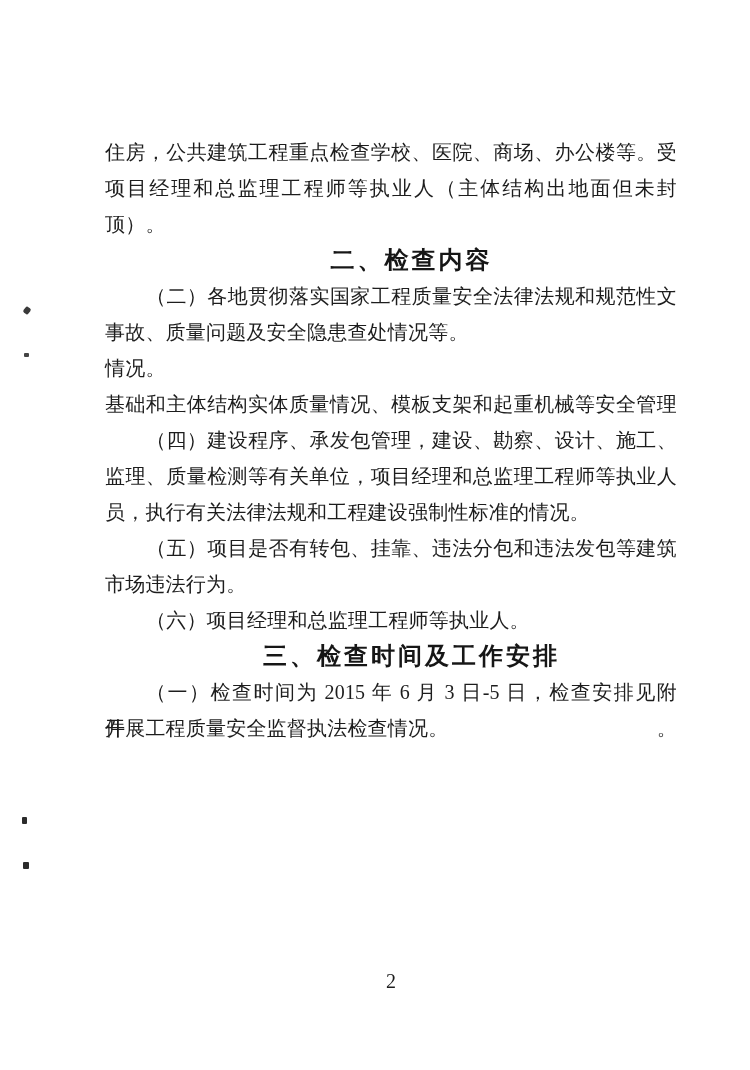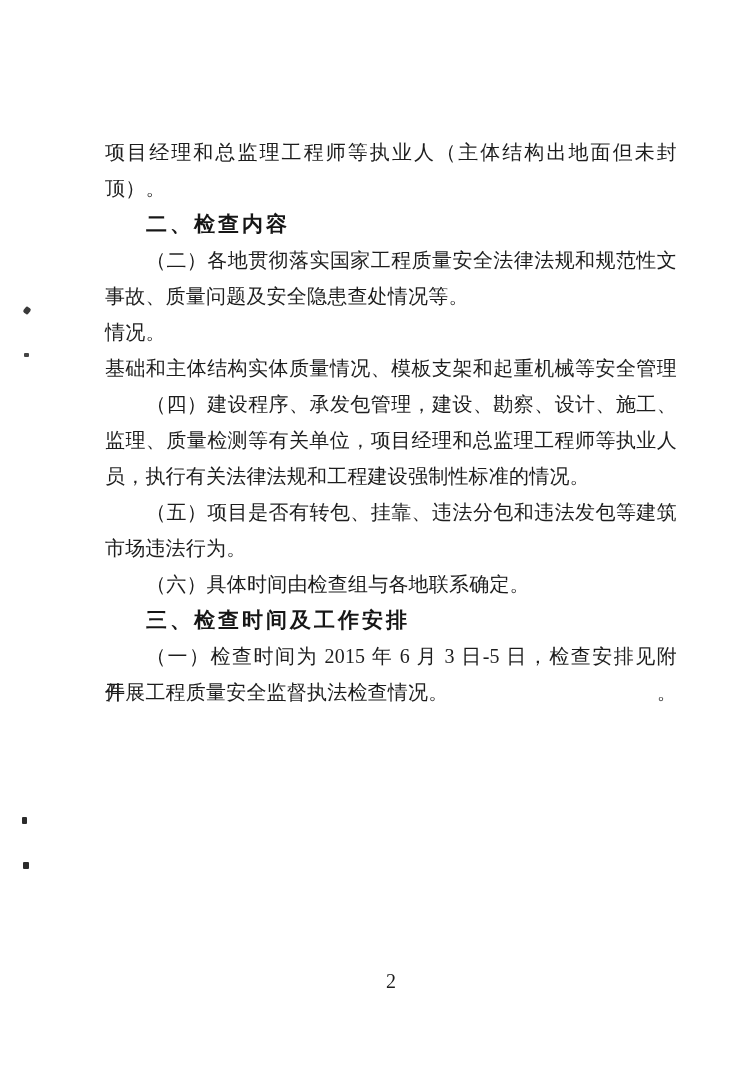--- a/index.html
+++ b/index.html
@@ -37,24 +37,24 @@
     text-align-last: auto;
   }
 
   .line.indent {
     text-indent: 41px;
   }
 
   .line.heading {
     font-family: "Liberation Sans", sans-serif;
     font-weight: 700;
-    font-size: 21px;
+    font-size: 24px;
     letter-spacing: 3px;
     color: #161616;
-    text-align: left;
+    text-align: center;
     text-align-last: auto;
   }
 
   .page-number {
     position: absolute;
     left: 105px;
     top: 970px;
     width: 572px;
     text-align: center;
     font-size: 20px;
@@ -74,20 +74,21 @@
   .speck.s4 { left: 23px; top: 862px; width: 6px;  height: 7px; }
 </style>
 </head>
 <body>
 
 <div class="page">
 
   <div class="content">
 
     <div class="para">
+      <div class="line">住房，公共建筑工程重点检查学校、医院、商场、办公楼等。受</div>
       <div class="line">项目经理和总监理工程师等执业人（主体结构出地面但未封</div>
       <div class="line end">顶）。</div>
     </div>
 
     <div class="para">
       <div class="line heading indent end">二、检查内容</div>
     </div>
 
 
     <div class="para">
@@ -105,21 +106,21 @@
       <div class="line">监理、质量检测等有关单位，项目经理和总监理工程师等执业人</div>
       <div class="line end">员，执行有关法律法规和工程建设强制性标准的情况。</div>
     </div>
 
     <div class="para">
       <div class="line indent">（五）项目是否有转包、挂靠、违法分包和违法发包等建筑</div>
       <div class="line end">市场违法行为。</div>
     </div>
 
     <div class="para">
-      <div class="line indent end">（六）具体时间由检查组与各地联系确定。</div>
+      <div class="line indent end">（六）项目经理和总监理工程师等执业人。</div>
     </div>
 
     <div class="para">
       <div class="line heading indent end">三、检查时间及工作安排</div>
     </div>
 
     <div class="para">
       <div class="line indent">（一）检查时间为 2015 年 6 月 3 日-5 日，检查安排见附件。</div>
       <div class="line end">开展工程质量安全监督执法检查情况。</div>
     </div>

